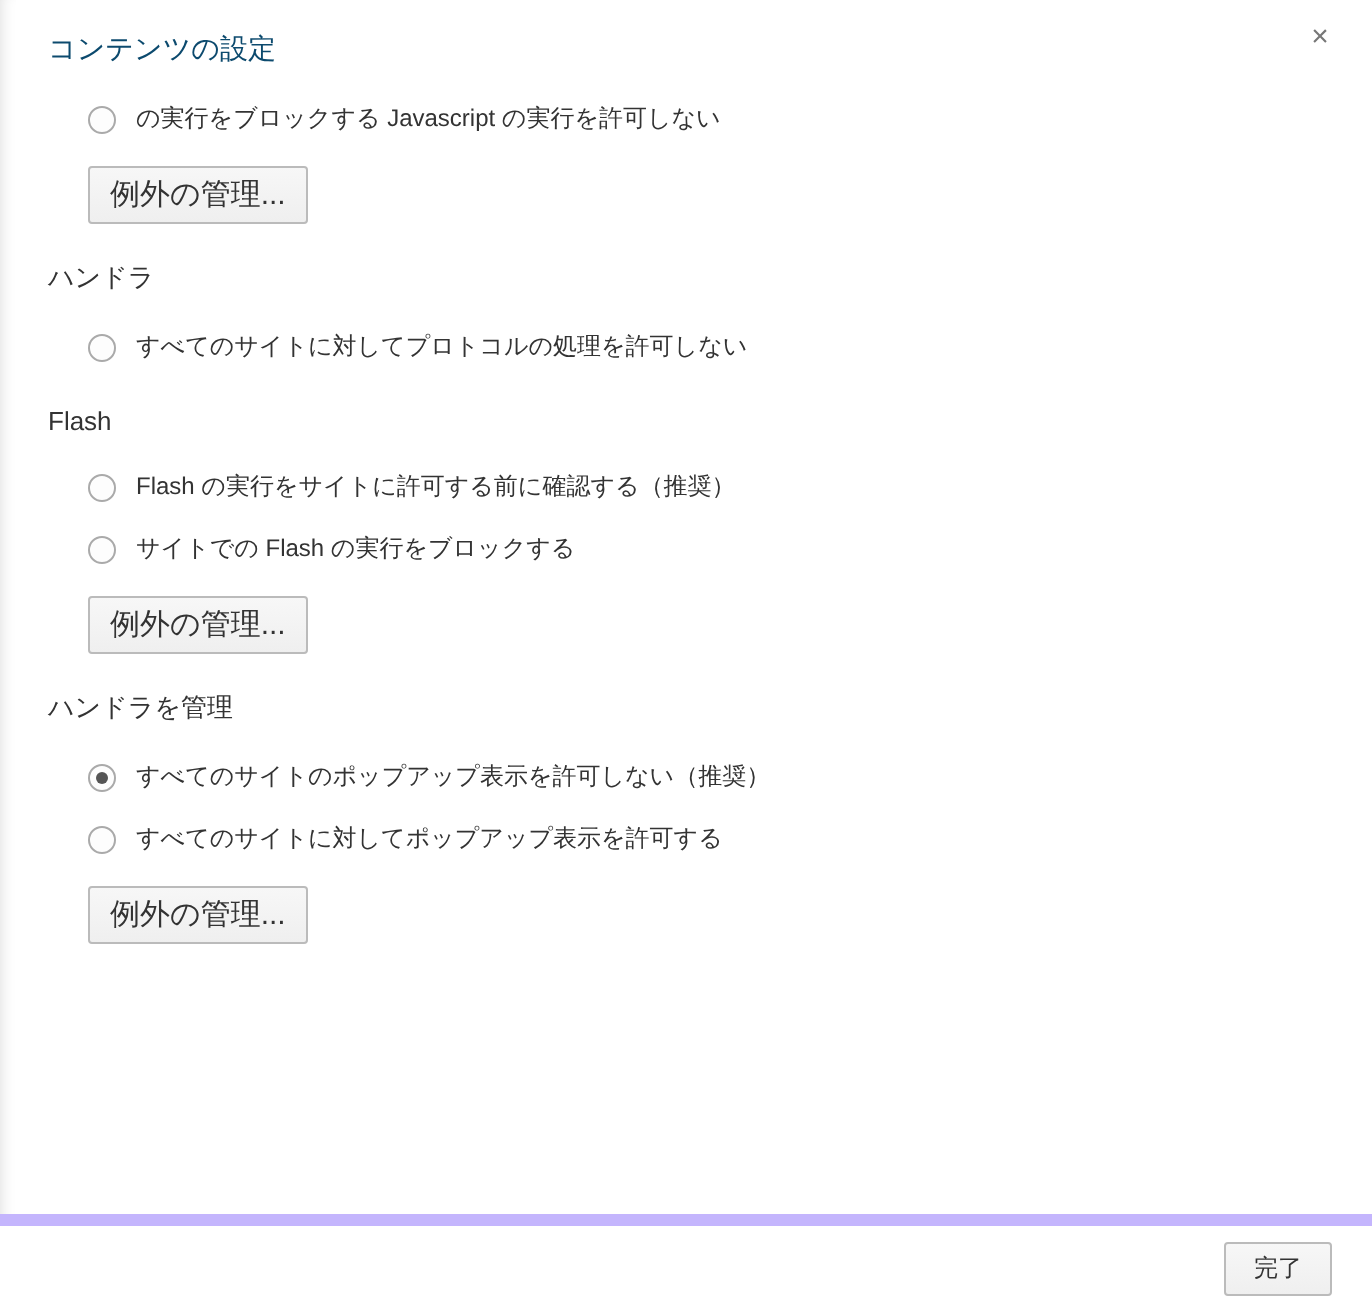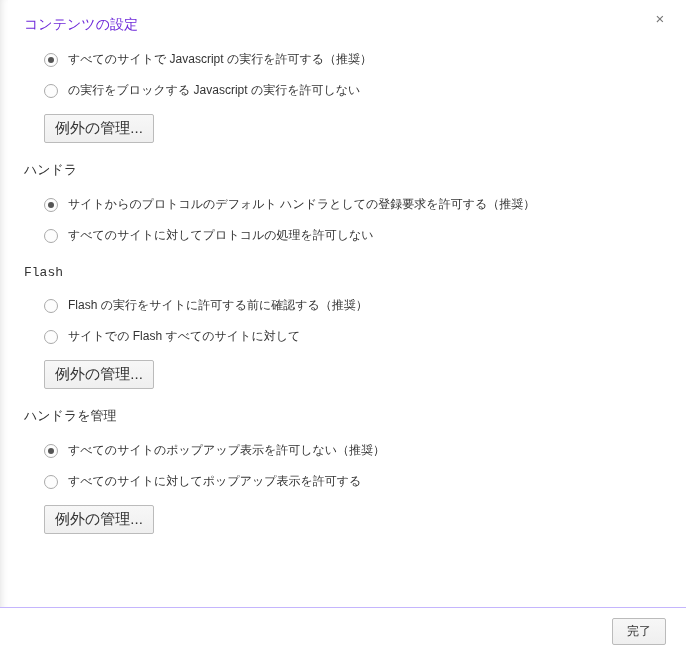--- a/index.html
+++ b/index.html
@@ -17,21 +17,21 @@
       position: relative;
       width: 100%;
       height: 100%;
     }
     .header {
       position: relative;
       padding: 16px 20px 8px 24px;
     }
     .header-title {
       font-size: 14px;
-      color: #6d28d9;
+      color: #0c4a6e;
       font-weight: normal;
     }
     .close-btn {
       position: absolute;
       top: 11px;
       right: 18px;
       width: 16px;
       height: 16px;
       cursor: pointer;
       color: #777;
@@ -58,21 +58,20 @@
       display: block;
     }
     .section {
       margin-bottom: 14px;
     }
     .section-title {
       font-size: 13px;
       color: #333;
       margin: 14px 0 10px 0;
       font-weight: normal;
-      font-family: Liberation Mono, monospace;
     }
     .radio-row {
       display: flex;
       align-items: center;
       padding: 7px 0 7px 20px;
       cursor: pointer;
     }
     .radio-circle {
       width: 14px;
       height: 14px;
@@ -107,21 +106,21 @@
       color: #333;
       cursor: pointer;
       font-family: inherit;
     }
     .footer {
       position: absolute;
       bottom: 0;
       left: 0;
       right: 0;
       height: 48px;
-      border-top: 1px solid #c4b5fd;
+      border-top: 6px solid #c4b5fd;
       background: #fff;
       display: flex;
       align-items: center;
       justify-content: flex-end;
       padding-right: 20px;
     }
     .done-btn {
       padding: 4px 14px;
       background: linear-gradient(#f7f7f7, #efefef);
       border: 1px solid #bbb;
@@ -150,51 +149,43 @@
 
   <div class="header">
     <div class="header-title">コンテンツの設定</div>
     <div class="close-btn">×</div>
   </div>
 
   <div class="content-area">
 
     <div class="section first-section-offset">
       <div class="radio-row">
-        <span class="radio-circle checked"></span>
-        <span class="radio-label">すべてのサイトで Javascript の実行を許可する（推奨）</span>
-      </div>
-      <div class="radio-row">
         <span class="radio-circle"></span>
         <span class="radio-label">の実行をブロックする Javascript の実行を許可しない</span>
       </div>
       <button class="manage-btn">例外の管理...</button>
     </div>
 
     <div class="section">
       <div class="section-title">ハンドラ</div>
       <div class="radio-row">
-        <span class="radio-circle checked"></span>
-        <span class="radio-label">サイトからのプロトコルのデフォルト ハンドラとしての登録要求を許可する（推奨）</span>
-      </div>
-      <div class="radio-row">
         <span class="radio-circle"></span>
         <span class="radio-label">すべてのサイトに対してプロトコルの処理を許可しない</span>
       </div>
     </div>
 
     <div class="section">
       <div class="section-title">Flash</div>
       <div class="radio-row">
         <span class="radio-circle"></span>
         <span class="radio-label">Flash の実行をサイトに許可する前に確認する（推奨）</span>
       </div>
       <div class="radio-row">
         <span class="radio-circle"></span>
-        <span class="radio-label">サイトでの Flash すべてのサイトに対して</span>
+        <span class="radio-label">サイトでの Flash の実行をブロックする</span>
       </div>
       <button class="manage-btn">例外の管理...</button>
     </div>
 
     <div class="section">
       <div class="section-title">ハンドラを管理</div>
       <div class="radio-row">
         <span class="radio-circle checked"></span>
         <span class="radio-label">すべてのサイトのポップアップ表示を許可しない（推奨）</span>
       </div>

